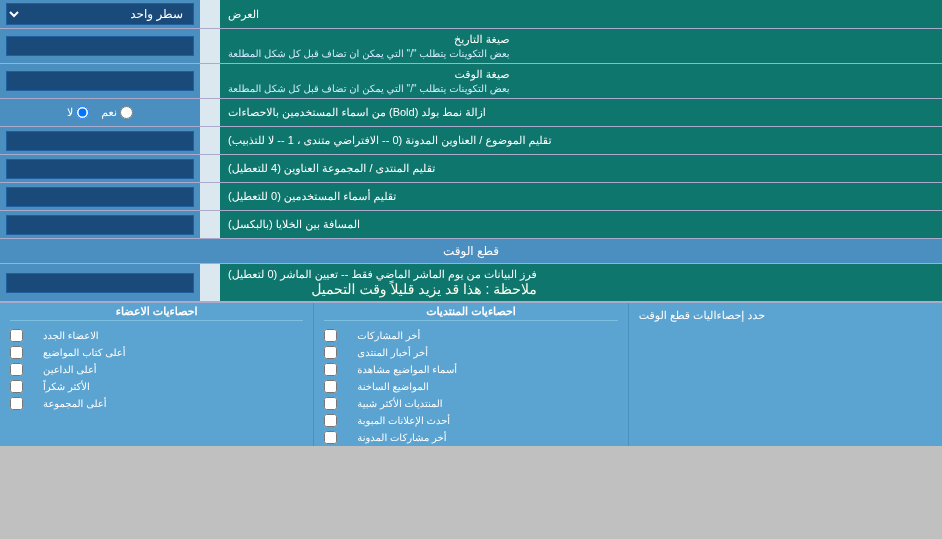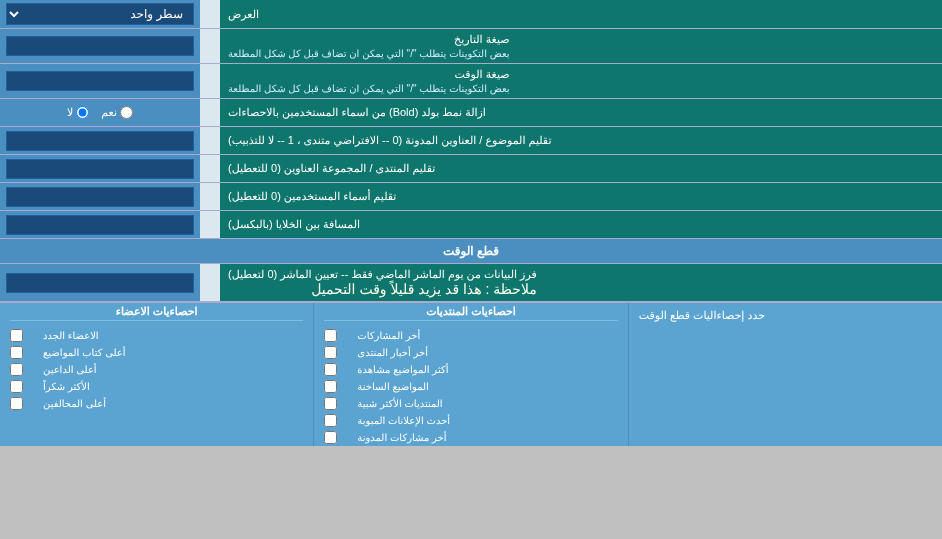--- a/index.html
+++ b/index.html
@@ -52,21 +52,21 @@
       color: #fff;
       border: 1px solid #2060a0;
       padding: 2px 6px;
       text-align: center;
       font-size: 12px;
       direction: ltr;
     }
     .section-header {
       background: #4a8fc0;
       color: #fff;
-      font-weight: bold;
+      font-weight: normal;
       text-align: center;
       padding: 5px 8px;
       border-bottom: 1px solid #aac;
     }
     .radio-row {
       display: flex;
       flex-direction: row;
       align-items: center;
       justify-content: flex-end;
       gap: 12px;
@@ -215,21 +215,21 @@
     <div class="row-label">
       <span>تقليم الموضوع / العناوين المدونة (0 -- الافتراضي متندى ، 1 -- لا للتذبيب)</span>
     </div>
     <div class="row-input">
       <input type="text" style="">
     </div>
   </div>
 
   <div class="row">
     <div class="row-label">
-      <span>تقليم المنتدى / المجموعة العناوين (0 للتعطيل)</span>
+      <span>تقليم المنتدى / المجموعة العناوين (4 للتعطيل)</span>
     </div>
     <div class="row-input">
       <input type="text" style="">
     </div>
   </div>
 
   <div class="row">
     <div class="row-label">
       <span>تقليم أسماء المستخدمين (0 للتعطيل)</span>
     </div>
@@ -273,21 +273,21 @@
       <div class="checkbox-col-header">احصاءيات المنتديات</div>
       <div class="checkbox-item">
         <span>أخر المشاركات</span>
         <input type="checkbox" style="">
       </div>
       <div class="checkbox-item">
         <span>أخر أخبار المنتدى</span>
         <input type="checkbox" style="">
       </div>
       <div class="checkbox-item">
-        <span>أكثر المواضيع مشاهدة</span>
+        <span>أسماء المواضيع مشاهدة</span>
         <input type="checkbox" style="">
       </div>
       <div class="checkbox-item">
         <span>المواضيع الساخنة</span>
         <input type="checkbox" style="">
       </div>
       <div class="checkbox-item">
         <span>المنتديات الأكثر شبية</span>
         <input type="checkbox" style="">
       </div>
@@ -313,19 +313,19 @@
       </div>
       <div class="checkbox-item">
         <span>أعلى الداعين</span>
         <input type="checkbox" style="">
       </div>
       <div class="checkbox-item">
         <span>الأكثر شكراً</span>
         <input type="checkbox" style="">
       </div>
       <div class="checkbox-item">
-        <span>أعلى المخالفين</span>
+        <span>أعلى المجموعة</span>
         <input type="checkbox" style="">
       </div>
     </div>
   </div>
 
 </div>
 
 </body></html>

